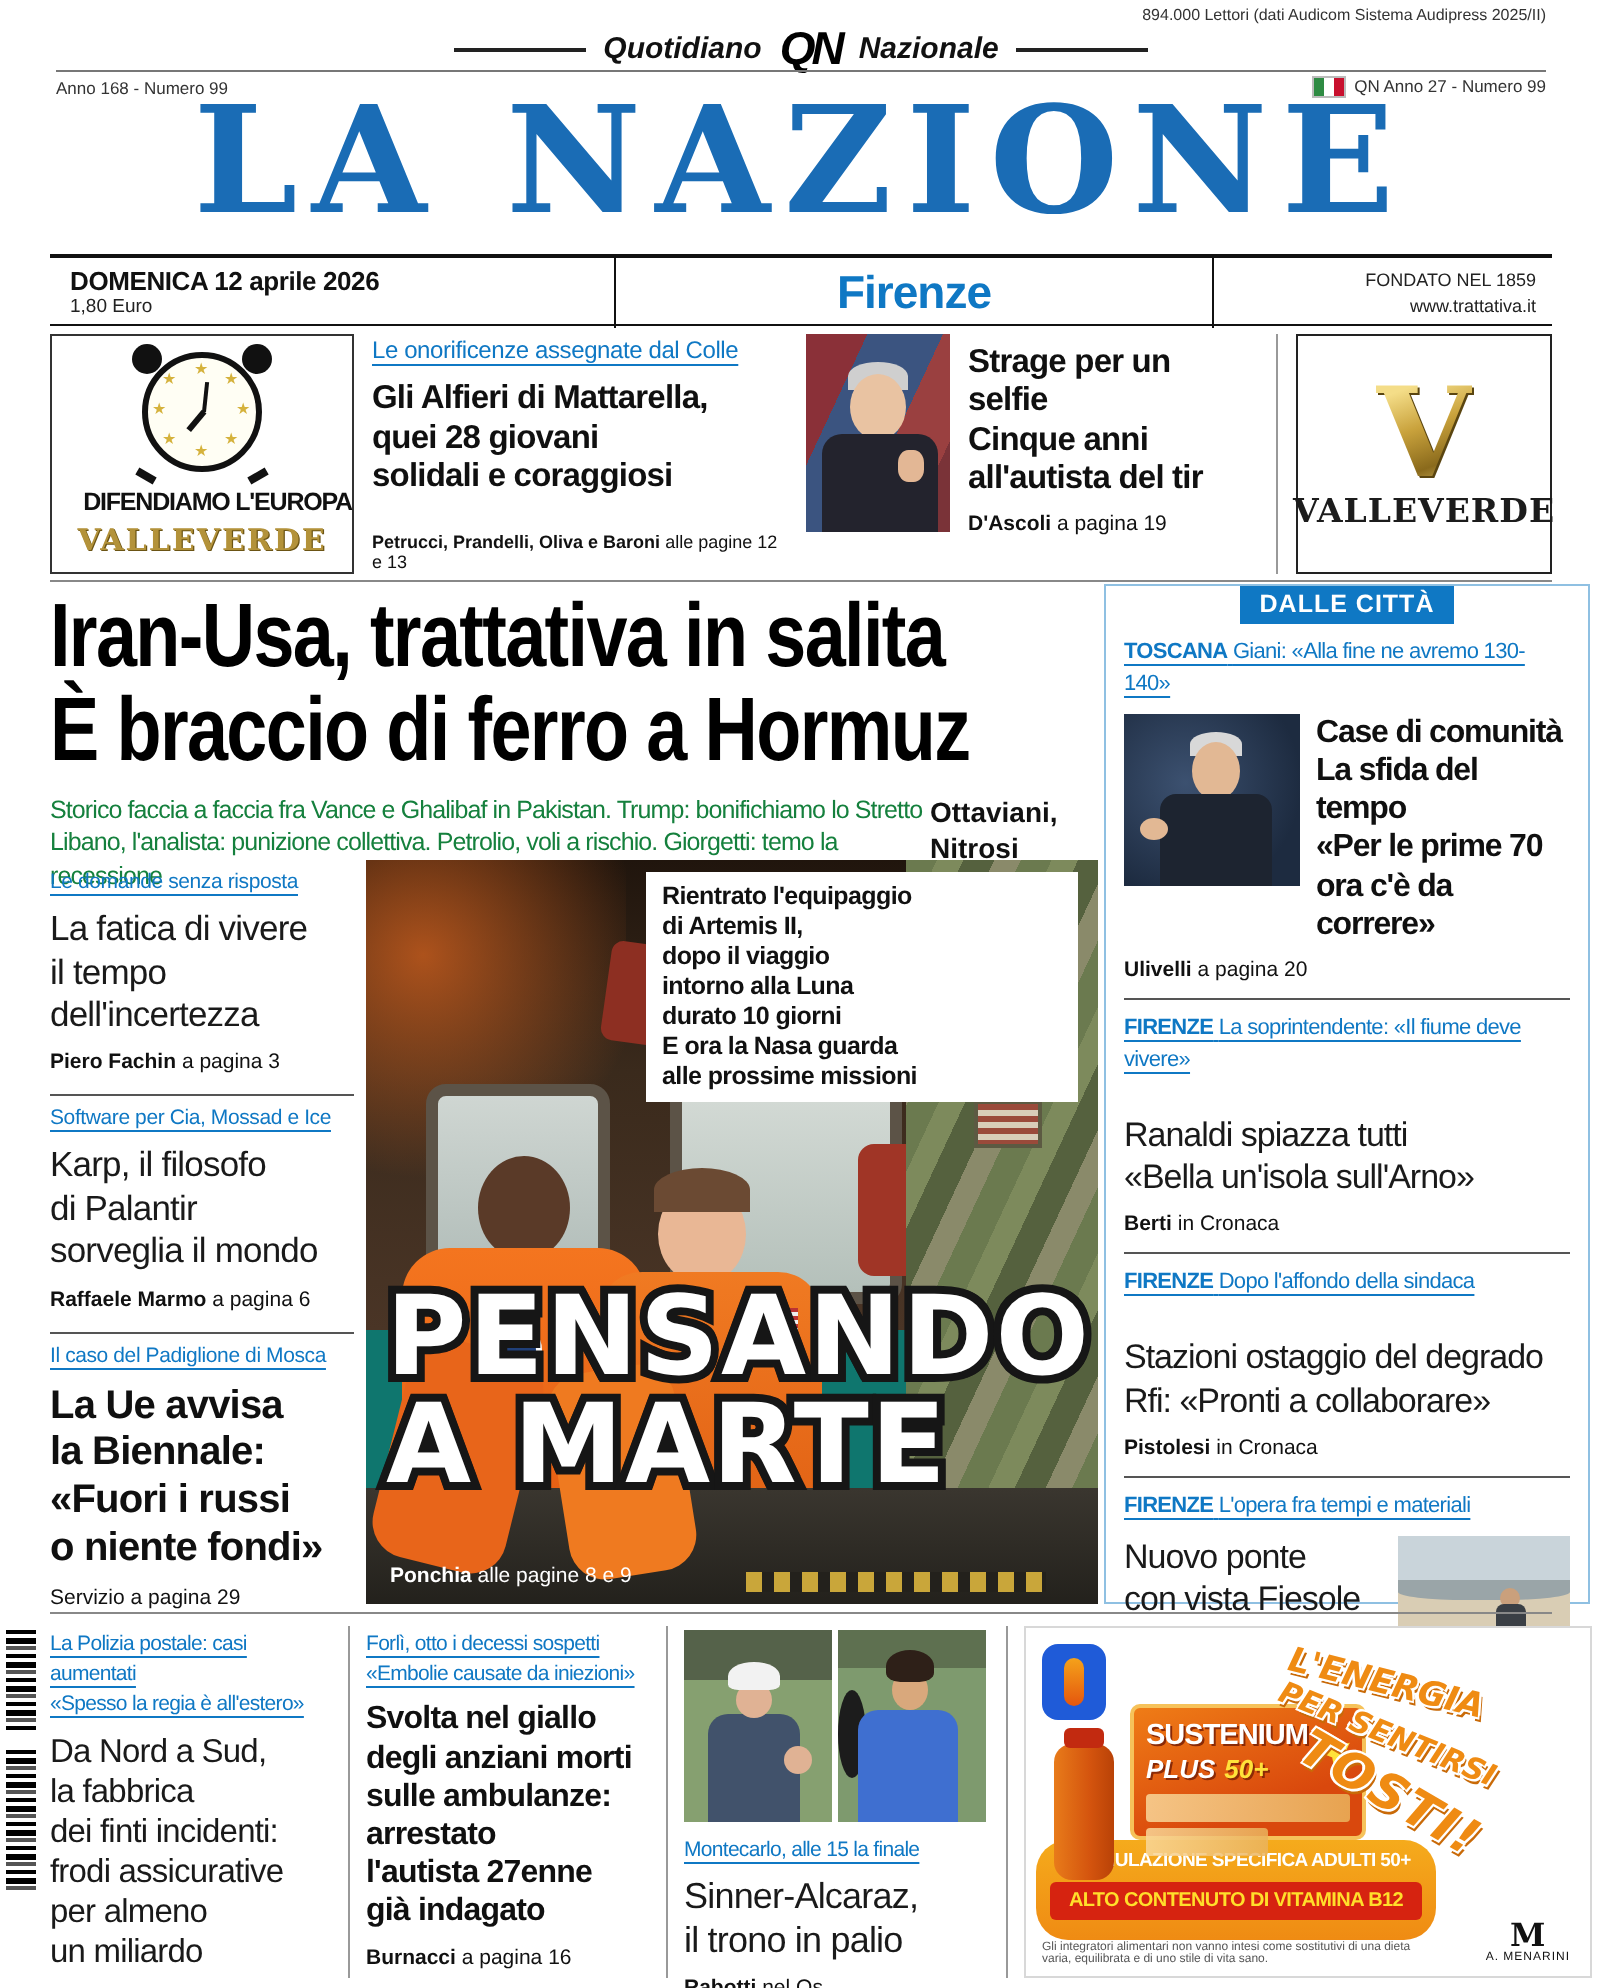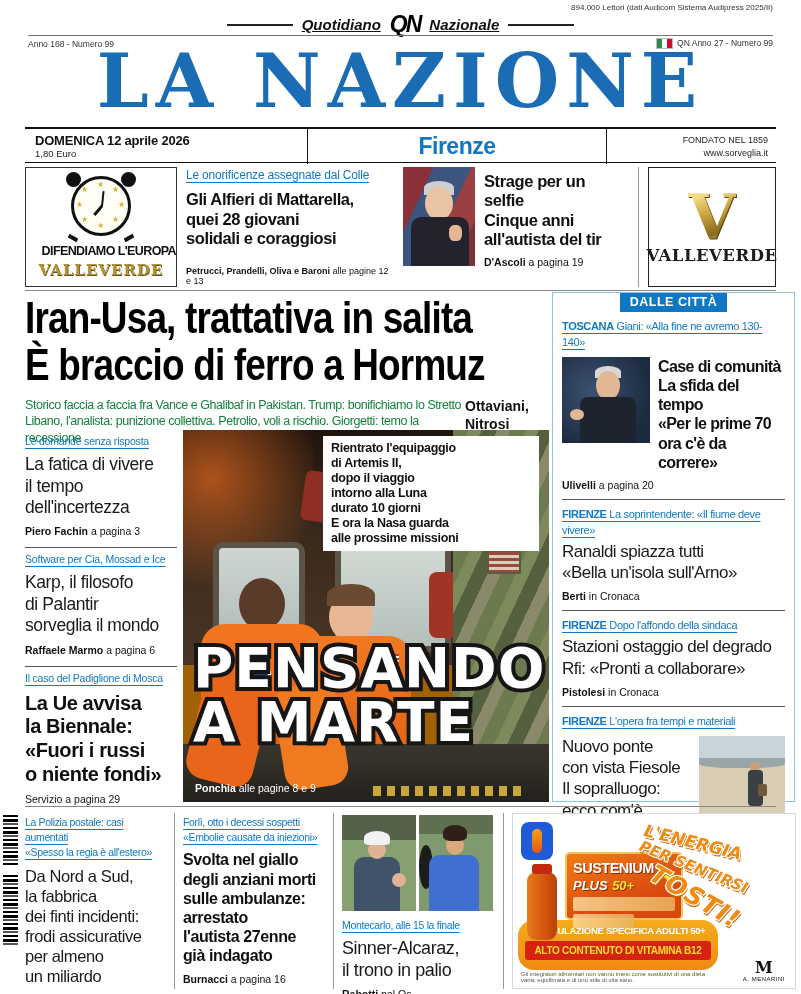--- a/index.html
+++ b/index.html
@@ -4,21 +4,21 @@
 <style>
   * { margin:0; padding:0; box-sizing:border-box; }
   html,body { background:#e8e8e8; }
   body { font-family:"Liberation Sans", sans-serif; }
   #page { position:relative; width:801px; height:994px; background:#fff; margin:0 auto; overflow:hidden; color:#111; }
 
   
   .readers { position:absolute; top:3px; right:28px; font-size:8px; color:#333;padding-left:37px; }
   .brandrow { position:absolute; top:13px; left:0; right:0; display:flex; justify-content:center; align-items:center; gap:9px; }
   .brandrow .dash { width:66px; border-top:2px solid #222; }
-  .brandword { font-size:15px; font-weight:700; font-style:italic; color:#111;text-decoration:underline; }
+  .brandword { font-size:15px; font-weight:700; font-style:italic; color:#111; }
   .qnlogo { font-size:23px; font-weight:900; font-style:italic; letter-spacing:-2px; color:#000; line-height:1; }
   .toprule { position:absolute; top:35px; left:28px; right:28px; border-top:1px solid #777; }
   .edleft { position:absolute; top:39px; left:28px; font-size:8.5px; color:#333; }
   .edright { position:absolute; top:38px; right:28px; font-size:8.5px; color:#333; display:flex; align-items:center; gap:5px; }
   .flag { width:15px; height:9px; background:linear-gradient(90deg,#2e8b43 0 33%,#fff 33% 66%,#c8102e 66%); outline:1px solid #bbb; }
 
   
   .masthead { position:absolute; top:44px; left:0; right:0; text-align:center;
     font-family:"DejaVu Serif", serif; font-weight:bold; font-size:74px; line-height:1.02;
     color:#1a6cb5; letter-spacing:7px; }
@@ -90,21 +90,21 @@
 
   
   .leftcol { position:absolute; top:430px; left:25px; width:152px; }
   .leftcol .item { padding:4px 0 10px; }
   .leftcol .kicker { font-size:10.5px; }
   .leftcol .hl-l { font-size:17.5px; line-height:1.22; margin-top:5px; }
   .leftcol .hl-b { font-size:20px; line-height:1.18; margin-top:6px; }
   .leftcol .byline { margin-top:7px; }
 
   
-  .feature { position:absolute; top:430px; left:183px; width:366px; height:372px; overflow:hidden; background:#a16207; }
+  .feature { position:absolute; top:430px; left:183px; width:366px; height:372px; overflow:hidden; background:#0f766e; }
   .feature .abs { position:absolute; }
   .cap { position:absolute; left:140px; top:6px; width:216px; background:#fff; padding:5px 8px; z-index:5;
     font-size:12.5px; font-weight:700; line-height:1.2; letter-spacing:-0.3px; }
   .overlay-wrap { position:absolute; left:10px; top:212px; z-index:6; line-height:0.98; }
   .overlay-txt { font-size:55px; font-weight:900; letter-spacing:1px; white-space:pre-line; font-family:"DejaVu Sans", sans-serif; }
   .ov-stroke { position:absolute; left:0; top:0; color:#161616; -webkit-text-stroke:8px #161616;
     text-shadow:3px 3px 0 #161616,-3px 3px 0 #161616,3px -3px 0 #161616,-3px -3px 0 #161616; }
   .ov-fill { position:relative; color:#fff; }
   .feat-by { position:absolute; left:12px; bottom:8px; z-index:6; color:#fff; font-size:10.5px; }
   .feat-by .nm { font-weight:700; }
@@ -117,21 +117,21 @@
   .rc-item { padding:7px 0 8px; }
   .rc-item .kicker { font-size:11px; letter-spacing:-0.35px; }
   .rc-row { display:flex; gap:8px; margin-top:6px; }
   .ph-giani { width:88px; height:86px; flex:none; position:relative; overflow:hidden;
     background:radial-gradient(circle at 35% 40%, #3c5170, #1d2b40 75%); }
   .ph-giani .face { position:absolute; left:34px; top:14px; width:24px; height:29px; background:#e2b894; border-radius:50%; }
   .ph-giani .hair { position:absolute; left:33px; top:9px; width:26px; height:12px; background:#d8d8d8; border-radius:50% 50% 0 0; }
   .ph-giani .suit { position:absolute; left:18px; top:40px; width:56px; height:46px; background:#1d2430; border-radius:8px 8px 0 0; }
   .ph-giani .hand { position:absolute; left:8px; top:52px; width:14px; height:11px; background:#e2b894; border-radius:50%; }
   .rc-hl-b { font-weight:700; font-size:16px; line-height:1.2; letter-spacing:-0.6px; color:#101010; }
-  .rc-hl-l { font-weight:400; font-size:17px; line-height:1.25; letter-spacing:-0.5px; color:#1a1a1a; margin-top:2px; }
+  .rc-hl-l { font-weight:400; font-size:17px; line-height:1.25; letter-spacing:-0.5px; color:#1a1a1a; margin-top:18px; }
   .rc-item .byline { margin-top:7px; }
   .ph-fiesole { width:86px; height:94px; flex:none; position:relative; overflow:hidden; background:#d9cdb4; }
   .ph-fiesole .sky { position:absolute; top:0; left:0; right:0; height:26px; background:#c9d4da; }
   .ph-fiesole .hill { position:absolute; top:22px; left:0; right:0; height:10px; background:#9aa5a8; border-radius:0 0 40% 40%; }
   .ph-fiesole .man { position:absolute; right:22px; top:34px; width:15px; height:36px; background:#3a3f45; border-radius:4px; }
   .ph-fiesole .head { position:absolute; right:25px; top:26px; width:10px; height:10px; background:#caa07c; border-radius:50%; }
   .ph-fiesole .bag { position:absolute; right:18px; top:48px; width:9px; height:12px; background:#6e5a3a; border-radius:2px; }
 
   
   .bottomrow { position:absolute; top:813px; left:25px; right:5px; height:176px; display:flex; gap:8px; }
@@ -213,21 +213,21 @@
   <div class="masthead">LA NAZIONE</div>
 
   <div class="datebar">
     <div class="db-left">
       <div class="db-date">DOMENICA 12 aprile 2026</div>
       <div class="db-price">1,80 Euro</div>
     </div>
     <div class="db-city">Firenze</div>
     <div class="db-right">
       <div>FONDATO NEL 1859</div>
-      <div>www.sorveglia.it</div>
+      <div>www.trattativa.it</div>
     </div>
   </div>
 
   <div class="topstrip">
     <div class="clockad">
       <span class="clock-bell" style="left:40px;"></span>
       <span class="clock-bell" style="left:95px;"></span>
       <span class="clock-body">
         <span class="clock-star" style="left:23px;top:2px;">★</span>
         <span class="clock-star" style="left:38px;top:7px;">★</span>

